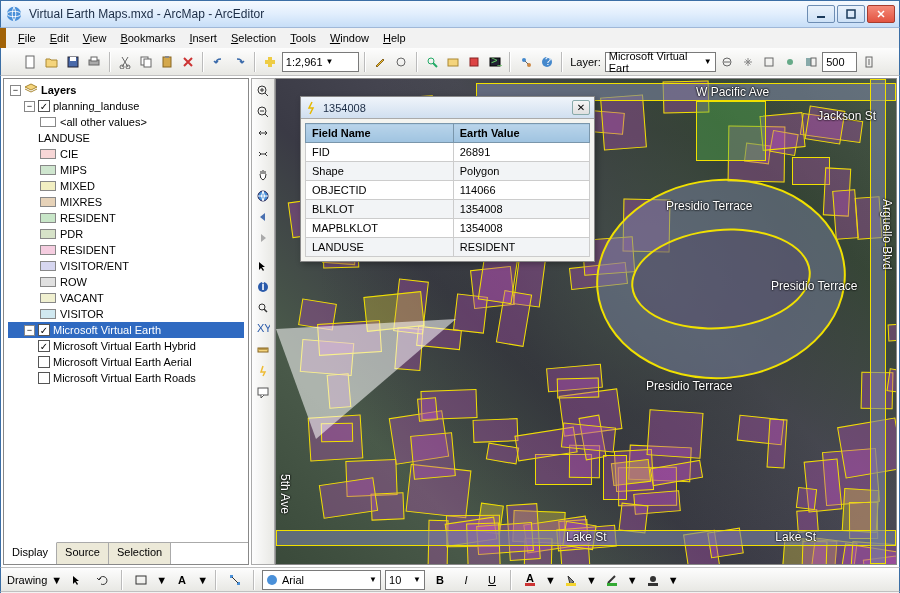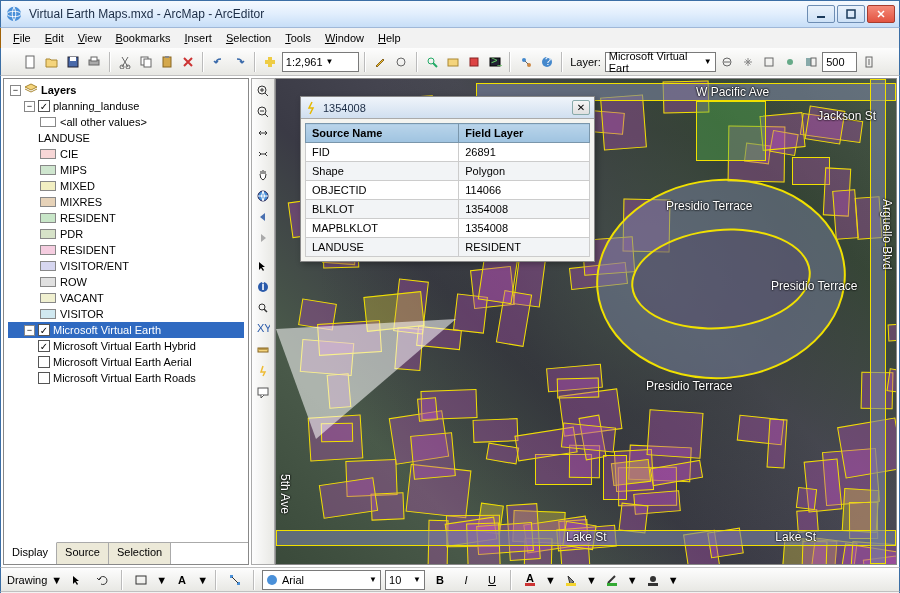--- a/index.html
+++ b/index.html
@@ -8,21 +8,21 @@
 
 .titlebar { height: 28px; background: linear-gradient(#f5f9fe, #e1eefd, #c7def7); border: 1px solid #3b6ea5; border-bottom: 1px solid #a0b8d8; display: flex; align-items: center; padding: 0 4px; }
 .titlebar .appicon { width: 18px; height: 18px; margin-right: 6px; }
 .titlebar .title { flex: 1; color: #1a2b44; font-size: 12px; }
 .winbtns { display: flex; gap: 2px; }
 .winbtn { width: 28px; height: 18px; border: 1px solid #6d8db3; border-radius: 2px; display: flex; align-items: center; justify-content: center; background: linear-gradient(#eaf2fb, #cde1f6); }
 .winbtn.close { background: linear-gradient(#f58b7a, #e25341); border-color: #a63c2e; color: #fff; }
 .winbtn svg { width: 10px; height: 10px; }
 
 
-.menubar { height: 20px; border-left: 1px solid #a16207; border-right: 1px solid #3b6ea5; background: #f2f2f2; display: flex; align-items: center; padding: 0 6px; gap: 2px; }
+.menubar { height: 20px; border-left: 6px solid #a16207; border-right: 1px solid #3b6ea5; background: #f2f2f2; display: flex; align-items: center; padding: 0 6px; gap: 2px; }
 .menubar span { padding: 1px 6px; letter-spacing: 0; }
 .menubar span u { text-decoration: underline; }
 
 
 .toolbars { height: 28px; border-left: 1px solid #3b6ea5; border-right: 1px solid #3b6ea5; background: linear-gradient(#fdfdfd, #e8e8e4); display: flex; align-items: center; padding: 0 21px; gap: 2px; border-bottom: 1px solid #c0c0c0; }
 .tbtn { width: 22px; height: 22px; border: 1px solid transparent; display: flex; align-items: center; justify-content: center; border-radius: 2px; }
 .tbtn svg { width: 14px; height: 14px; }
 .tsep { width: 2px; height: 20px; border-left: 1px solid #bbb; border-right: 1px solid #fff; margin: 0 3px; }
 .combo { height: 20px; background: #fff; border: 1px solid #7a7a7a; display: flex; align-items: center; padding: 0 3px; }
 .combo .arrow { margin-left: 3px; font-size: 8px; }
@@ -590,22 +590,22 @@
   <div class="identify-head">
     <svg width="14" height="14">
         <path d="M7 1 L4 7 L8 7 L5 13" fill="none" stroke="#e6b800" stroke-width="1.5"></path>
       </svg>
     <span class="title">1354008</span>
     <div class="idclose">✕</div>
   </div>
   <table class="idtable">
     <tbody>
         <tr>
-          <th>Source Name</th>
-          <th>Field Layer</th>
+          <th>Field Name</th>
+          <th>Earth Value</th>
         </tr>
     </tbody>
       <tbody id="idrows">
         <tr>
           <td>FID</td>
           <td>26891</td>
         </tr>
         <tr>
           <td>Shape</td>
           <td>Polygon</td>

